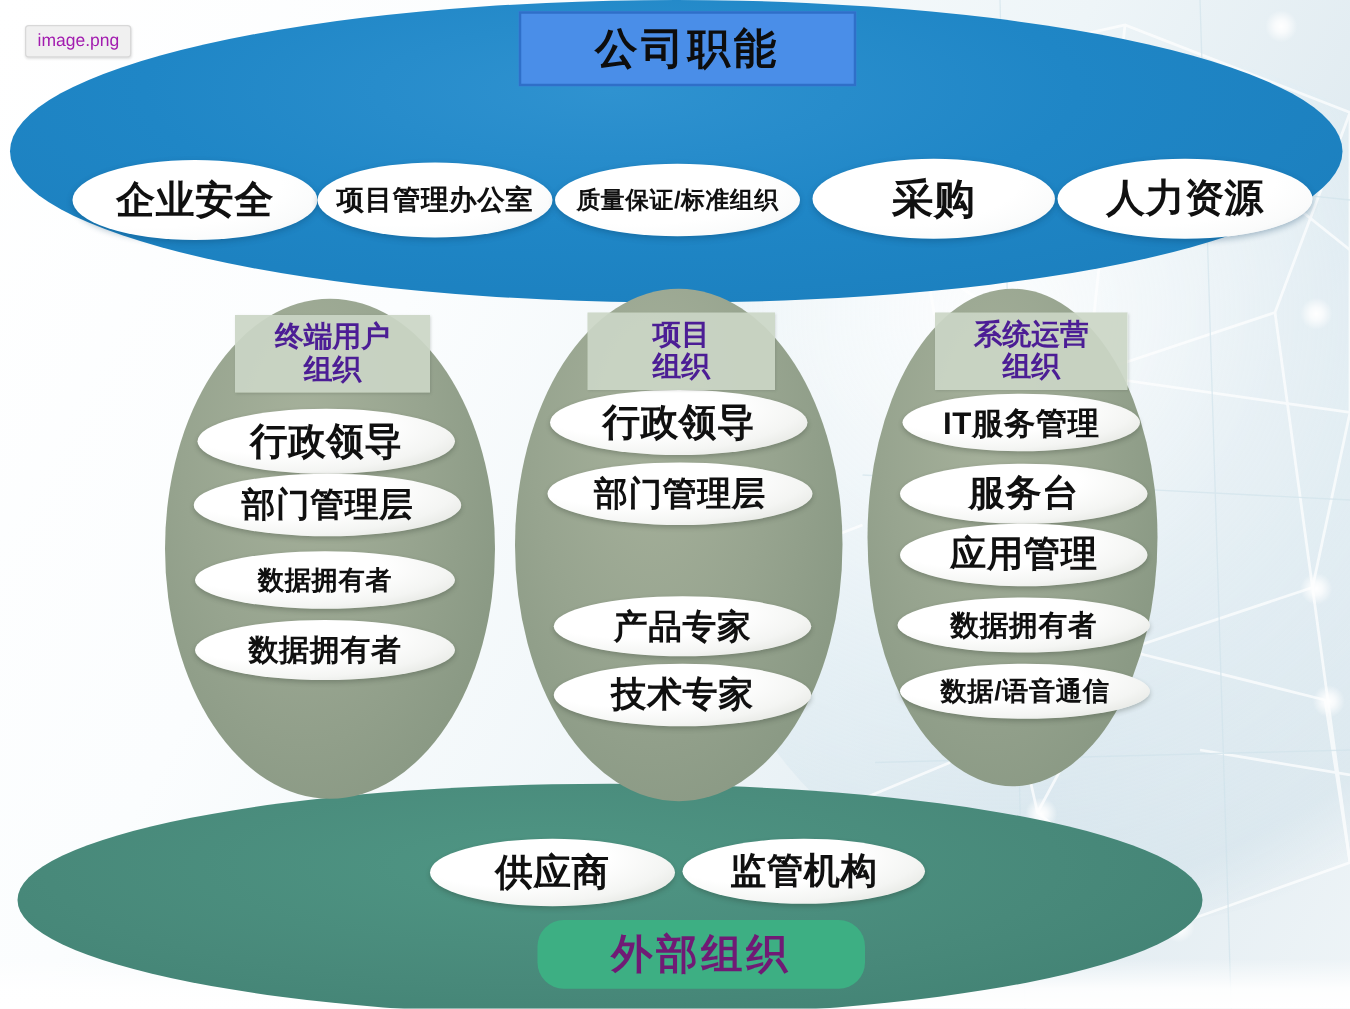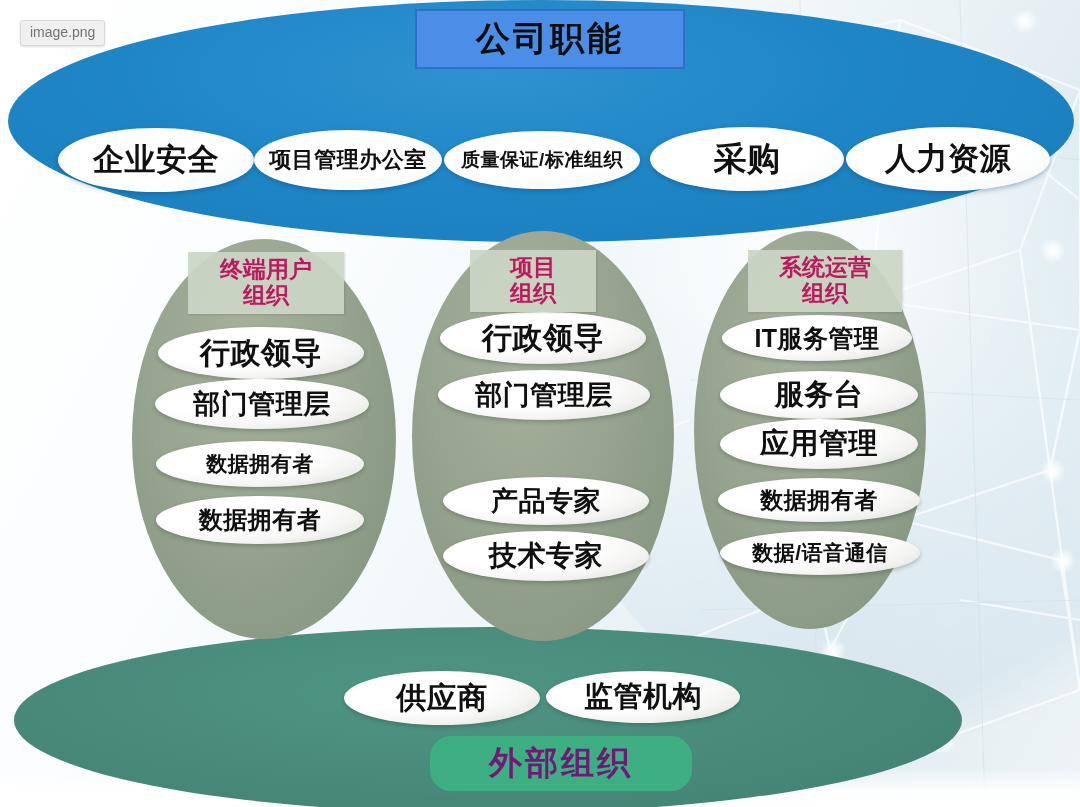--- a/index.html
+++ b/index.html
@@ -46,21 +46,21 @@
 
   
   .file-badge {
     position: absolute;
     left: 20px; top: 20px;
     background: #f0f0f0;
     border: 1px solid #d8d8d8;
     border-radius: 3px;
     padding: 4px 9px 5px;
     font-size: 14px;
-    color: #737373;
+    color: #a21caf;
     line-height: 1.1;
     box-shadow: 0 1px 2px rgba(0,0,0,.12);
     z-index: 60;
   }
 
   
   .band-blue {
     position: absolute;
     left: 8px; top: 0px;
     width: 1066px; height: 242px;
@@ -117,21 +117,21 @@
   }
 
   
   .grp-label {
     position: absolute;
     display: flex;
     flex-direction: column;
     align-items: center;
     justify-content: center;
     background: rgba(203,214,198,.92);
-    color: #be185d;
+    color: #4c1d95;
     font-family: "Liberation Serif", "DejaVu Serif", serif;
     font-weight: 700;
     line-height: 1.12;
     text-align: center;
     z-index: 24;
     box-shadow: 1px 1px 2px rgba(60,70,60,.18);
   }
 
   .title-box {
     position: absolute;
@@ -217,21 +217,21 @@
 
   <div class="grp-label" style="left:188px; top:252px; width:156px; height:62px; font-size:23px;">
     <span>终端用户</span>
     <span>组织</span>
   </div>
   <div class="pill" style="left: 158px; top: 327px; width: 206px; height: 52px; font-size: 30px;">行政领导</div>
   <div class="pill" style="left: 155px; top: 379px; width: 214px; height: 50px; font-size: 27px;">部门管理层</div>
   <div class="pill" style="left: 156px; top: 441px; width: 208px; height: 46px; font-size: 21px;">数据拥有者</div>
   <div class="pill" style="left: 156px; top: 496px; width: 208px; height: 48px; font-size: 24px;">数据拥有者</div>
 
-  <div class="grp-label" style="left:470px; top:250px; width:126px; height:62px; font-size:23px;">
+  <div class="grp-label" style="left:470px; top:250px; width:150px; height:62px; font-size:23px;">
     <span>项目</span>
     <span>组织</span>
   </div>
   <div class="pill" style="left: 440px; top: 312px; width: 206px; height: 52px; font-size: 30px;">行政领导</div>
   <div class="pill" style="left: 438px; top: 370px; width: 212px; height: 50px; font-size: 27px;">部门管理层</div>
   <div class="pill" style="left: 443px; top: 477px; width: 206px; height: 48px; font-size: 27px;">产品专家</div>
   <div class="pill" style="left: 443px; top: 531px; width: 206px; height: 50px; font-size: 28px;">技术专家</div>
 
   <div class="grp-label" style="left:748px; top:250px; width:154px; height:62px; font-size:23px;">
     <span>系统运营</span>

